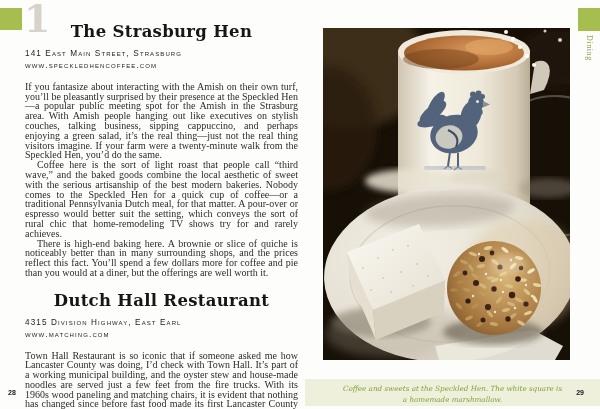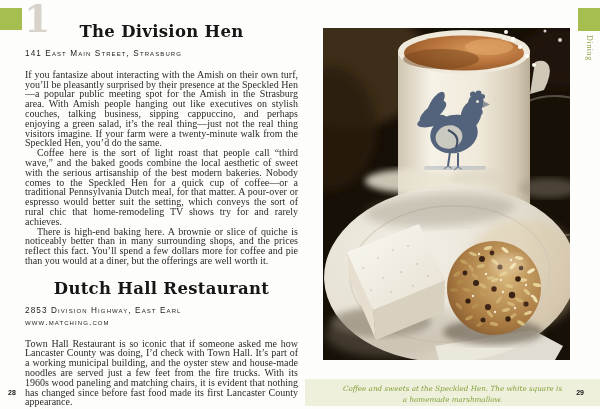--- a/index.html
+++ b/index.html
@@ -57,33 +57,34 @@
 <body>
 
 <div class="spread">
 
   <div class="chapter-square"></div>
   <div class="chapter-number">1</div>
 
   <div class="left-col">
 
     <div class="entry">
-      <h1 class="entry-title">The Division Hen</h1>
+      <h1 class="entry-title">The Strasburg Hen</h1>
       <div class="entry-head">
         <div class="addr-line">141 East Main Street, Strasburg</div>
+        <div class="addr-line">www.speckledhencoffee.com</div>
       </div>
       <p>If you fantasize about interacting with the Amish on their own turf, you’ll be pleasantly surprised by their presence at the Speckled Hen—a popular public meeting spot for the Amish in the Strasburg area. With Amish people hanging out like executives on stylish couches, talking business, sipping cappuccino, and perhaps enjoying a green salad, it’s the real thing—just not the real thing visitors imagine. If your farm were a twenty-minute walk from the Speckled Hen, you’d do the same.</p>
       <p>Coffee here is the sort of light roast that people call “third wave,” and the baked goods combine the local aesthetic of sweet with the serious artisanship of the best modern bakeries. Nobody comes to the Speckled Hen for a quick cup of coffee—or a traditional Pennsylvania Dutch meal, for that matter. A pour-over or espresso would better suit the setting, which conveys the sort of rural chic that home-remodeling TV shows try for and rarely achieves.</p>
       <p>There is high-end baking here. A brownie or slice of quiche is noticeably better than in many surrounding shops, and the prices reflect this fact. You’ll spend a few dollars more for coffee and pie than you would at a diner, but the offerings are well worth it.</p>
     </div>
 
     <div class="entry">
       <h1 class="entry-title">Dutch Hall Restaurant</h1>
       <div class="entry-head">
-        <div class="addr-line">2853 Division Highway, East Earl</div>
+        <div class="addr-line">4315 Division Highway, East Earl</div>
         <div class="addr-line">www.matching.com</div>
       </div>
       <p>Town Hall Restaurant is so iconic that if someone asked me how Lancaster County was doing, I’d check with Town Hall. It’s part of a working municipal building, and the oyster stew and house-made noodles are served just a few feet from the fire trucks. With its 1960s wood paneling and matching chairs, it is evident that nothing has changed since before fast food made its first Lancaster County appearance.</p>
     </div>
 
   </div>
 
   <div class="page-num page-num-left">28</div>
 
   <div class="photo">

